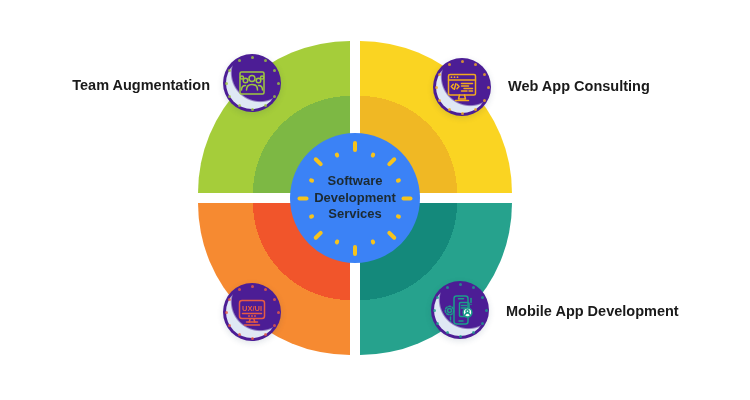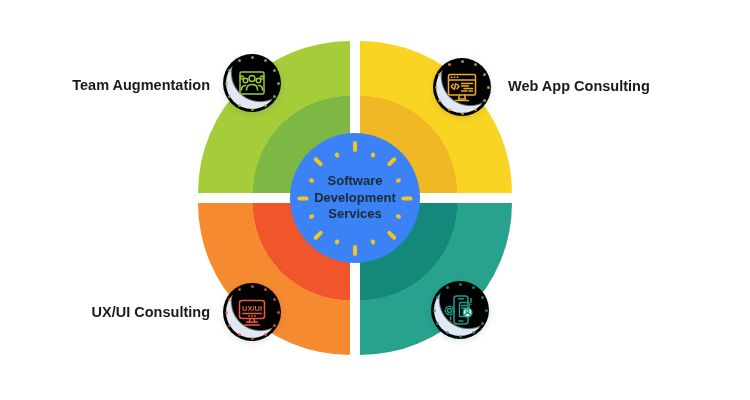--- a/index.html
+++ b/index.html
@@ -20,21 +20,21 @@
 
   
   .hub{position:absolute;left:290px;top:133px;width:130px;height:130px;border-radius:50%;
        background:#3b82f6;display:flex;align-items:center;justify-content:center;}
   .hub-label{width:98px;text-align:center;font-weight:700;font-size:13px;line-height:16.5px;
              color:var(--text_dark);position:relative;z-index:2;}
   .rays{position:absolute;inset:0;}
   .ray{position:absolute;left:50%;top:50%;width:4px;border-radius:3px;background:var(--ray);}
 
   
-  .badge{position:absolute;width:58px;height:58px;border-radius:50%;background:#000000;
+  .badge{position:absolute;width:58px;height:58px;border-radius:50%;background:#4c1d95;
          box-shadow:0 2px 6px rgba(25,55,90,.14);}
   .badge::before{content:"";position:absolute;inset:3px;border-radius:50%;
          background:radial-gradient(circle at 66% 30%,rgba(255,255,255,0) 56%,var(--badge_shade) 60%);}
   .badge svg{position:absolute;left:9px;top:9px;width:40px;height:40px;
              stroke:currentColor;fill:none;stroke-width:1.5;stroke-linecap:round;stroke-linejoin:round;}
   .badge .fi{fill:currentColor;stroke:none;}
   .svg-text{fill:currentColor;stroke:none;font-family:"Liberation Sans",sans-serif;
             font-size:7.5px;font-weight:700;}
   .dots{position:absolute;inset:0;}
   .dots i{position:absolute;width:3px;height:3px;border-radius:50%;background:currentColor;opacity:.8;}
@@ -205,15 +205,15 @@
       <circle cx="9.5" cy="20.5" r="4.2" stroke-dasharray="2 1.7"></circle>
       <path d="M10.5 27v2.4"></path>
       <circle class="fi" cx="10.5" cy="31.2" r=".8"></circle>
       <path d="M31 8.5v4"></path>
       <circle class="fi" cx="31" cy="14.4" r=".7"></circle>
     </svg>
   </div>
 
   <div class="label l-team">Team Augmentation</div>
   <div class="label l-web">Web App Consulting</div>
-  <div class="label l-ux">UX/UI Consulting</div>
+  <div class="label l-mobile">Mobile App Development</div>
 
 </div>
 
 </body></html>

